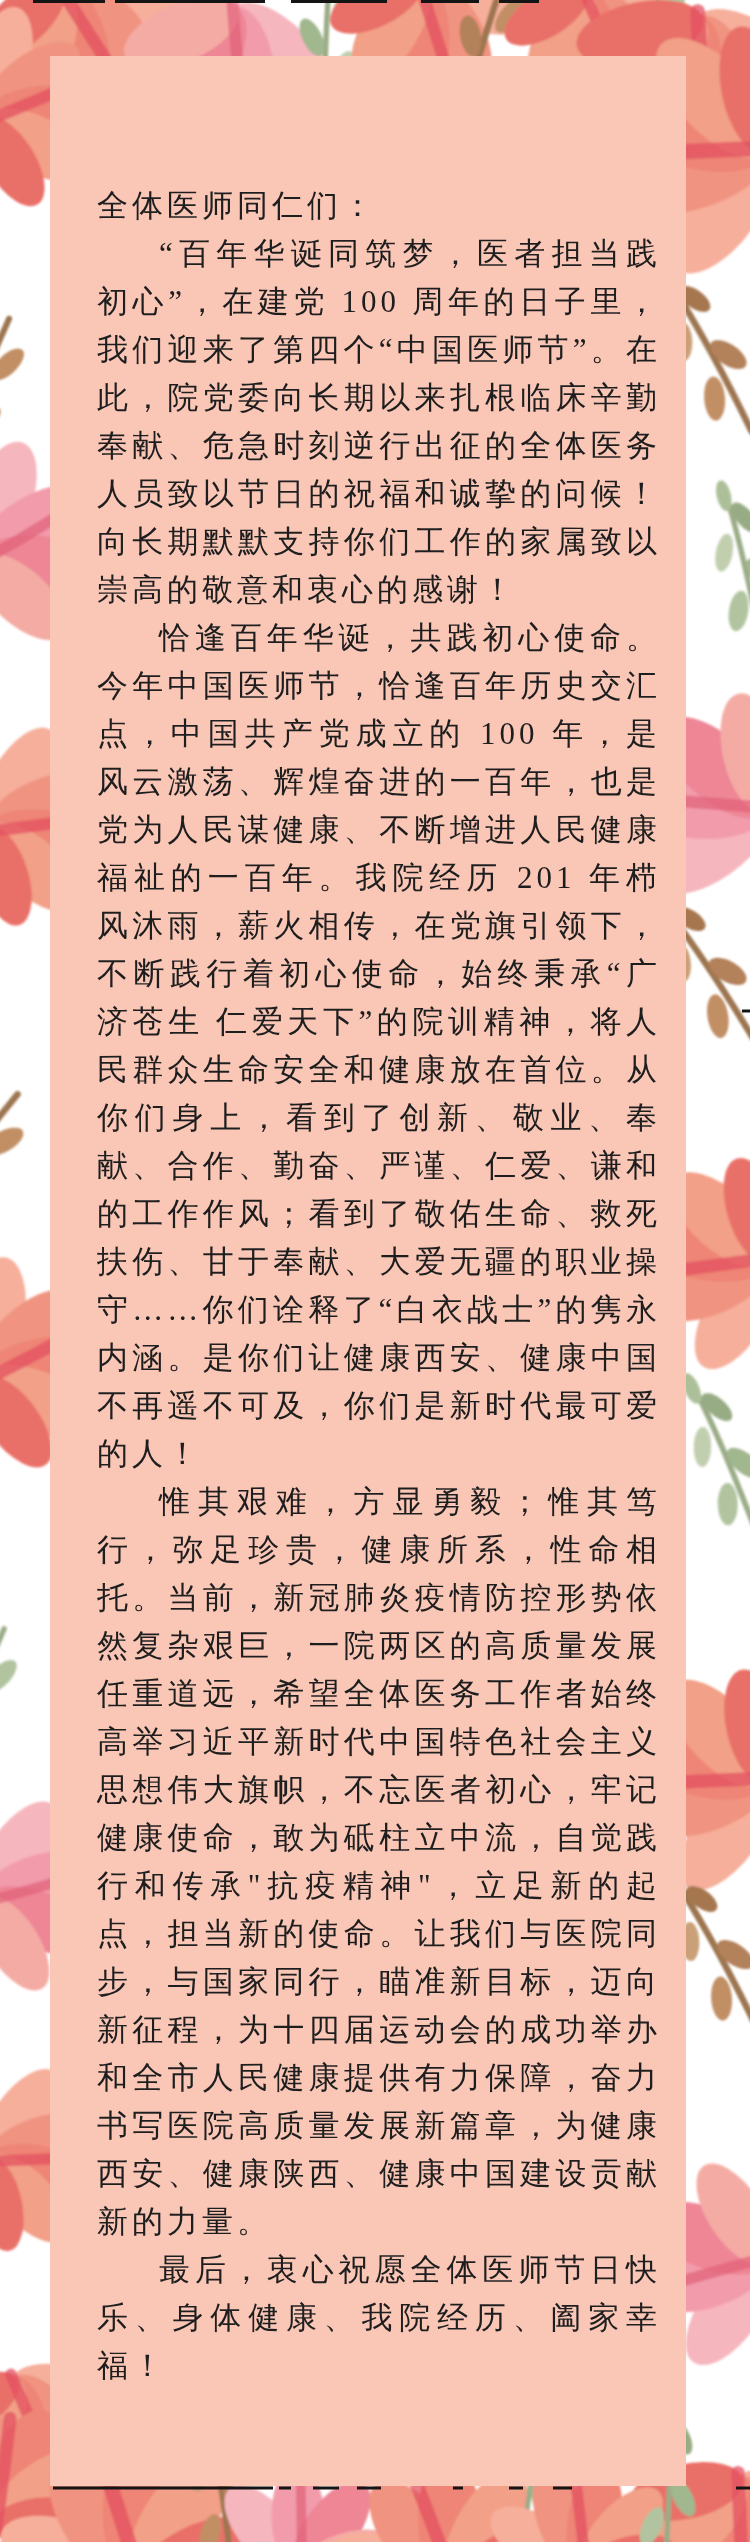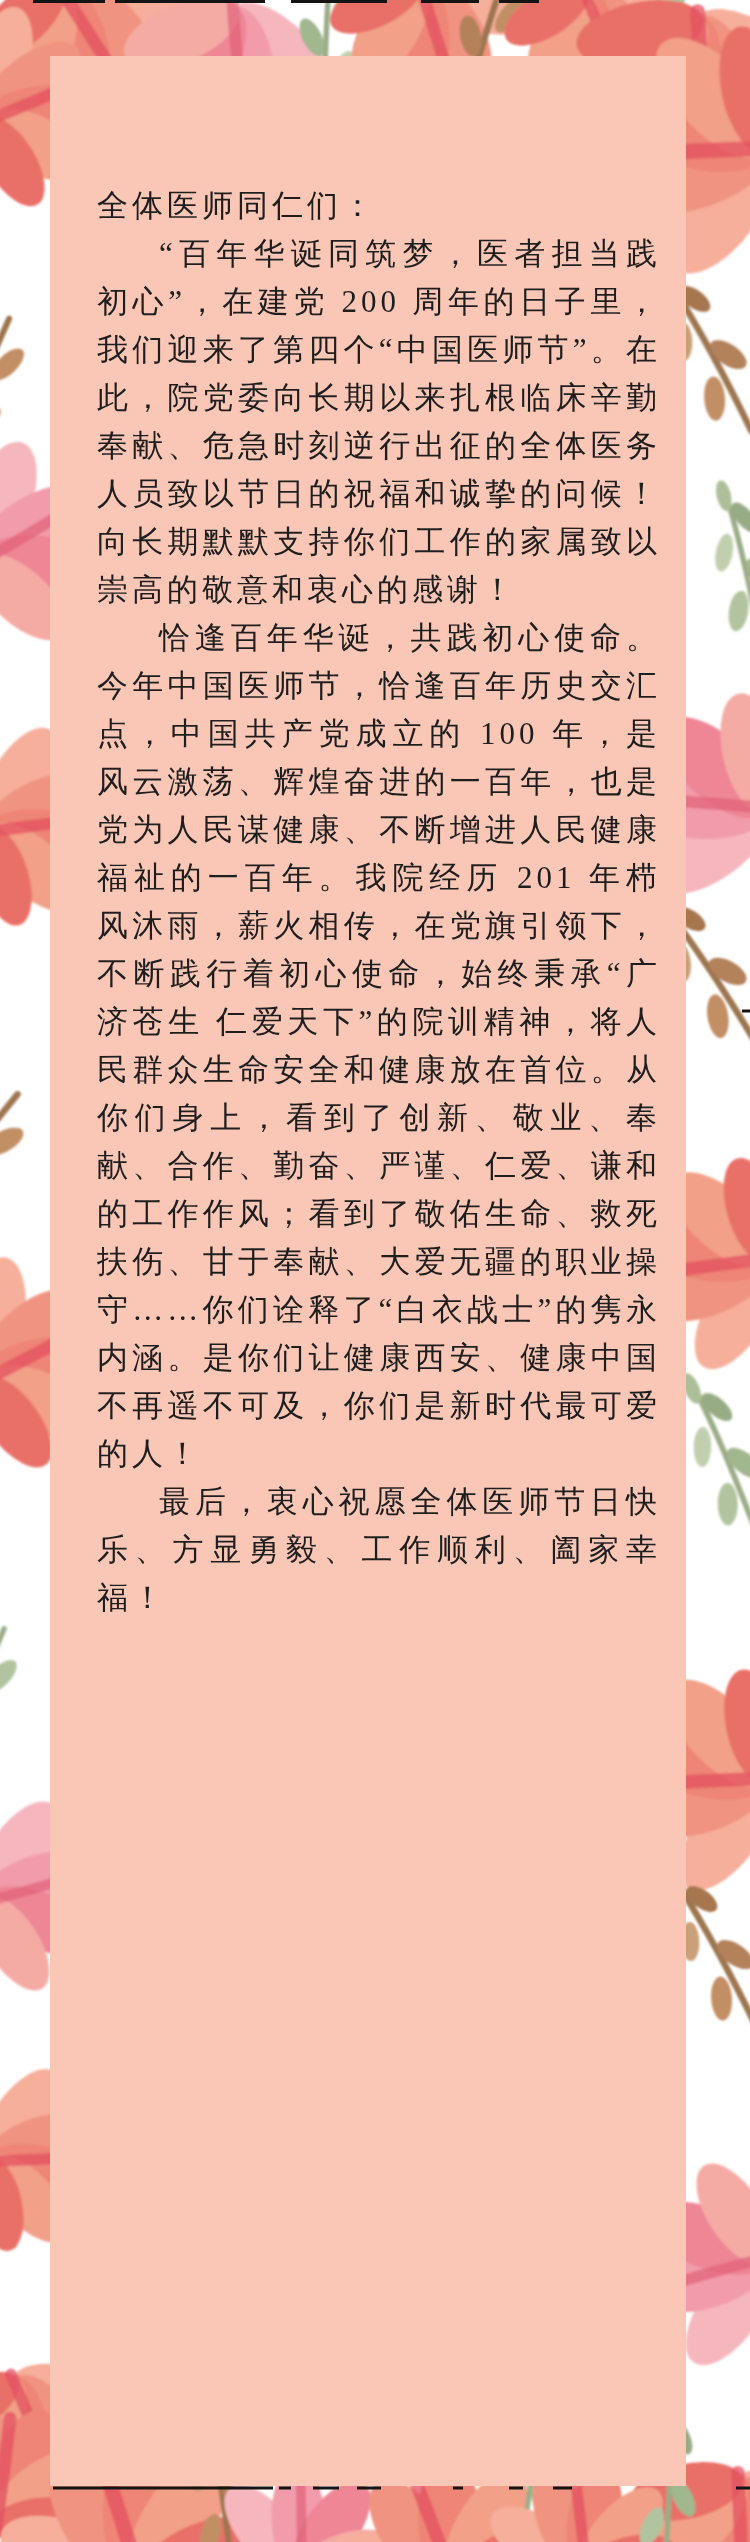--- a/index.html
+++ b/index.html
@@ -129,20 +129,21 @@
       <line x1="33" y1="1.5" x2="562" y2="1.5" stroke-dasharray="72 10 150 26 96 34 58 20 40"></line>
       <line x1="53" y1="2488" x2="572" y2="2488" stroke-dasharray="220 6 12 22 26 18 24 72 10 46 14 30"></line>
       <line x1="736" y1="2488" x2="750" y2="2488"></line>
       <line x1="742" y1="1011" x2="750" y2="1011"></line>
     </g>
   </svg>
 
   <div class="panel">
     <div class="letter">
       <p class="salutation">全体医师同仁们：</p>
-      <p>“百年华诞同筑梦，医者担当践初心”，在建党 200 周年的日子里，我们迎来了第四个“中国医师节”。在此，院党委向长期以来扎根临床辛勤奉献、危急时刻逆行出征的全体医务人员致以节日的祝福和诚挚的问候！向长期默默支持你们工作的家属致以崇高的敬意和衷心的感谢！</p>
+      <p>“百年华诞同筑梦，医者担当践初心”，在建党 100 周年的日子里，我们迎来了第四个“中国医师节”。在此，院党委向长期以来扎根临床辛勤奉献、危急时刻逆行出征的全体医务人员致以节日的祝福和诚挚的问候！向长期默默支持你们工作的家属致以崇高的敬意和衷心的感谢！</p>
       <p>恰逢百年华诞，共践初心使命。今年中国医师节，恰逢百年历史交汇点，中国共产党成立的 100 年，是风云激荡、辉煌奋进的一百年，也是党为人民谋健康、不断增进人民健康福祉的一百年。我院经历 201 年栉风沐雨，薪火相传，在党旗引领下，不断践行着初心使命，始终秉承“广济苍生 仁爱天下”的院训精神，将人民群众生命安全和健康放在首位。从你们身上，看到了创新、敬业、奉献、合作、勤奋、严谨、仁爱、谦和的工作作风；看到了敬佑生命、救死扶伤、甘于奉献、大爱无疆的职业操守……你们诠释了“白衣战士”的隽永内涵。是你们让健康西安、健康中国不再遥不可及，你们是新时代最可爱的人！</p>
-      <p>最后，衷心祝愿全体医师节日快乐、方显勇毅、工作顺利、阖家幸福！</p>
+      <p>惟其艰难，方显勇毅；惟其笃行，弥足珍贵，健康所系，性命相托。当前，新冠肺炎疫情防控形势依然复杂艰巨，一院两区的高质量发展任重道远，希望全体医务工作者始终高举习近平新时代中国特色社会主义思想伟大旗帜，不忘医者初心，牢记健康使命，敢为砥柱立中流，自觉践行和传承"抗疫精神"，立足新的起点，担当新的使命。让我们与医院同步，与国家同行，瞄准新目标，迈向新征程，为十四届运动会的成功举办和全市人民健康提供有力保障，奋力书写医院高质量发展新篇章，为健康西安、健康陕西、健康中国建设贡献新的力量。</p>
+      <p>最后，衷心祝愿全体医师节日快乐、身体健康、我院经历、阖家幸福！</p>
 
     </div>
   </div>
 
 </div>
 
 </body></html>

